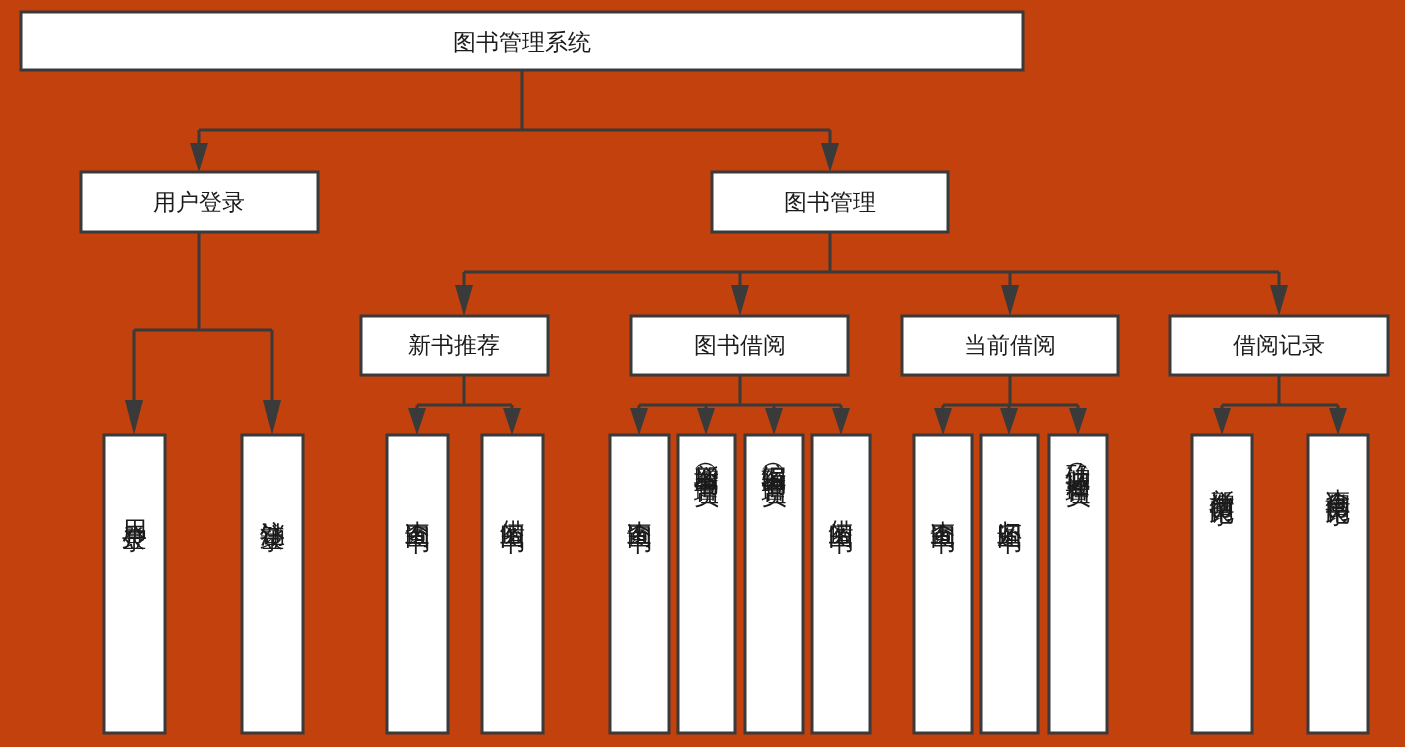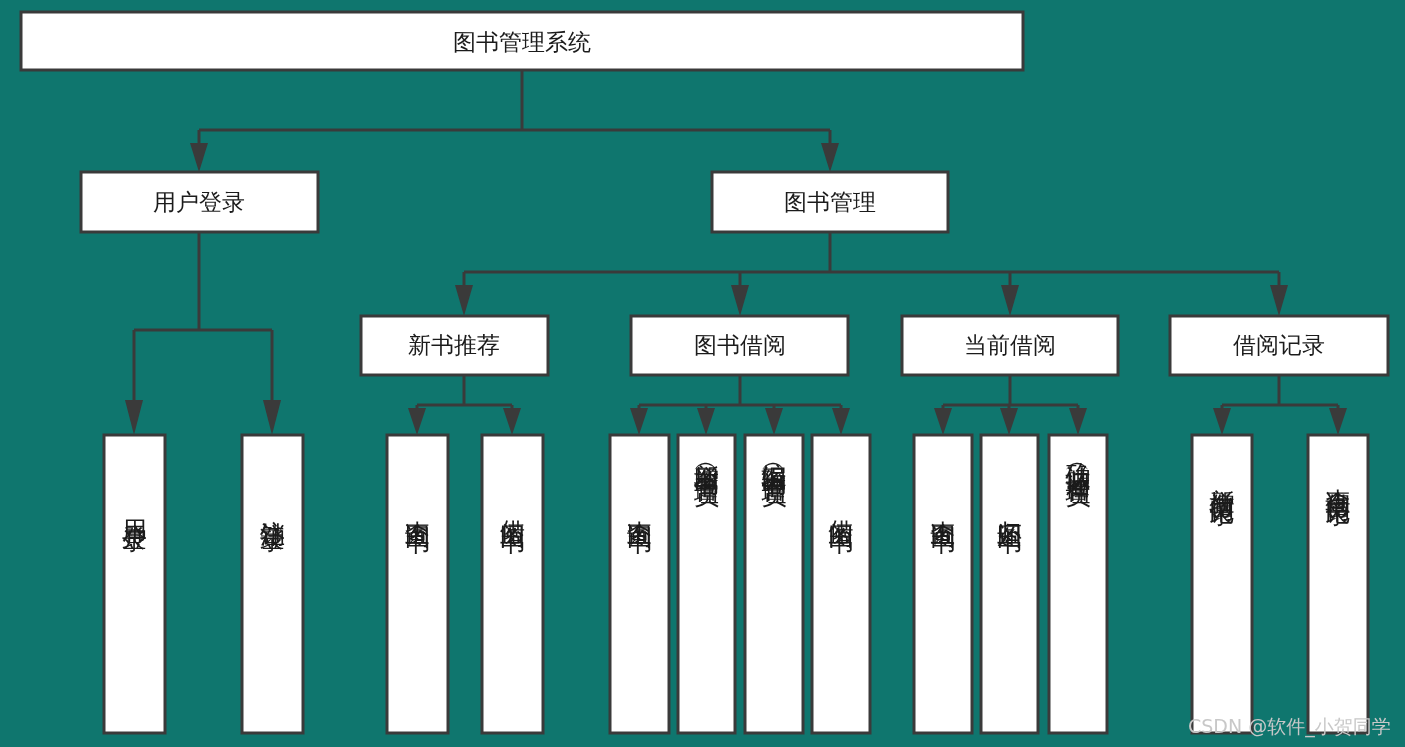--- a/index.html
+++ b/index.html
@@ -10,21 +10,21 @@
   body {
     width: 1405px;
     height: 747px;
     font-family: "DejaVu Sans", "Liberation Sans", sans-serif;
     overflow: hidden;
   }
   #diagram-root {
     position: relative;
     width: 1405px;
     height: 747px;
-    background: #0f766e;
+    background: #c2410c;
   }
   svg.diagram-canvas {
     position: absolute;
     left: 0;
     top: 0;
     width: 1405px;
     height: 747px;
   }
   .node-rect {
     fill: #ffffff;
@@ -238,15 +238,14 @@
     <span class="leaf-text-inner">确认归还（管理员）</span>
   </div>
 
   <div class="leaf-text-box" style="left:1192px; top:468px; width:60px; height:265px;">
     <span class="leaf-text-inner">新增借阅记录</span>
   </div>
   <div class="leaf-text-box" style="left:1308px; top:468px; width:60px; height:265px;">
     <span class="leaf-text-inner">查询借阅记录</span>
   </div>
 
-  <div class="watermark">CSDN @软件_小贺同学</div>
 
 </div>
 
 </body></html>

